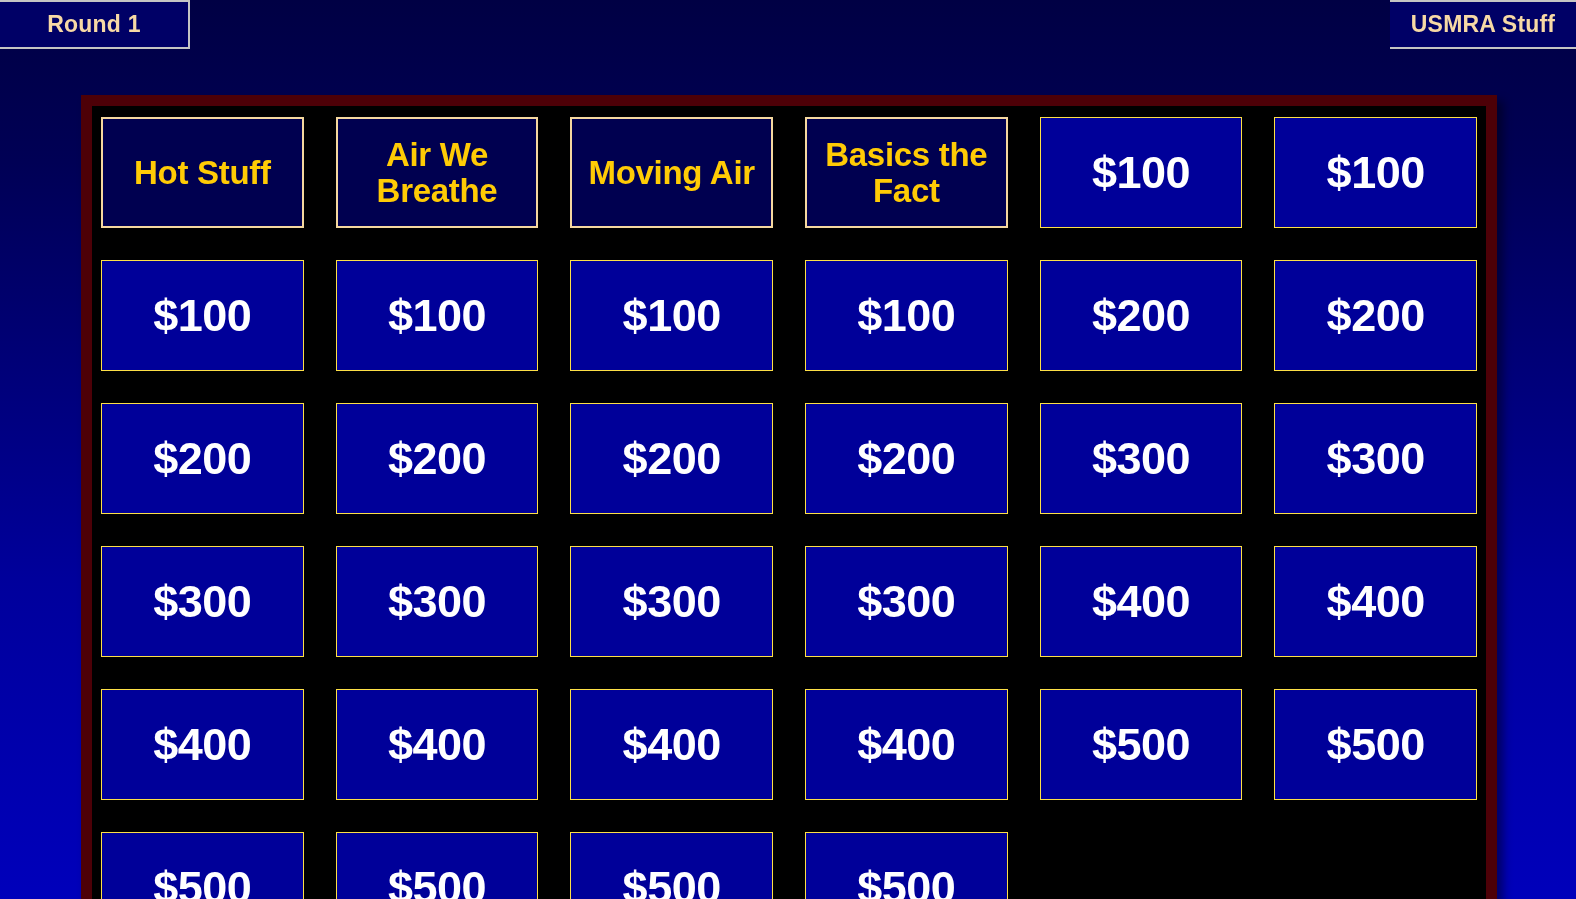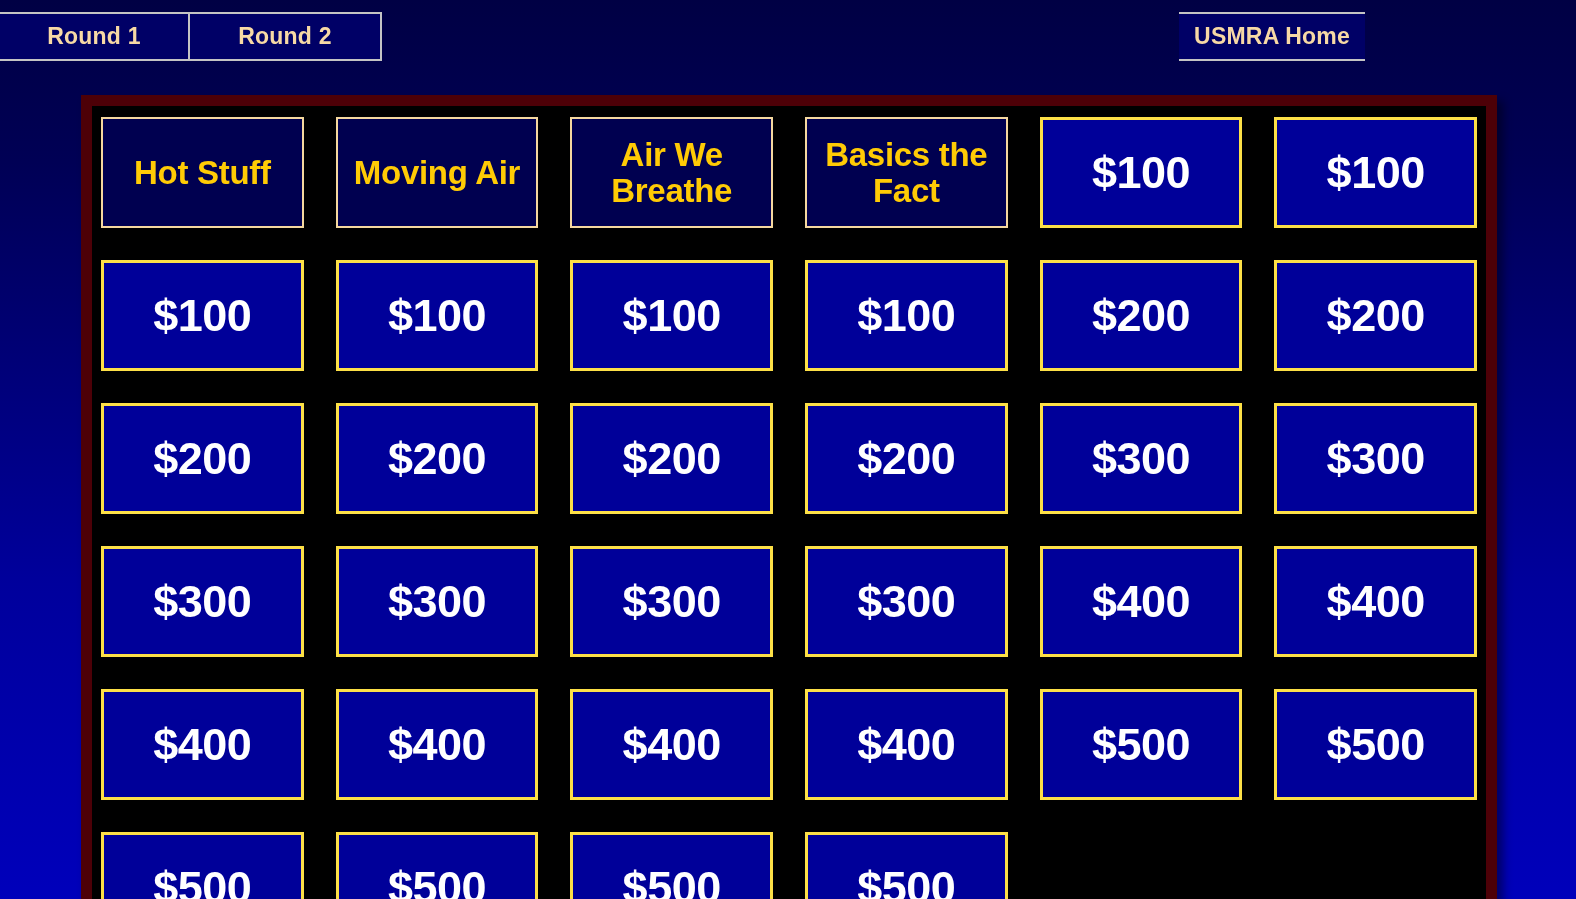--- a/index.html
+++ b/index.html
@@ -15,23 +15,22 @@
     font-family: "Liberation Sans", sans-serif;
     background: linear-gradient(to bottom, #000044 0%, #000055 18%, #000077 40%, #00009c 65%, #0000bb 100%);
     background-color: #000066;
     position: relative;
   }
 
   
   #nav-bar {
     position: absolute;
     top: 0; left: 0;
-    width: 1365px;
+    width: 1576px;
     height: 49px;
-    margin-top: 12px;
   }
 
   .nav-group {
     position: absolute;
     top: 0;
     height: 49px;
     display: flex;
   }
 
   #nav-group-left  { left: 0; }
@@ -98,55 +97,54 @@
     line-height: 1.07;
     padding: 2px 4px;
     cursor: default;
     user-select: none;
     letter-spacing: -0.3px;
   }
 
   
   .val-cell {
     background: #000099;
-    border: 3px solid #fde047;
+    border: 1px solid #fde047;
     display: flex;
     align-items: center;
     justify-content: center;
     color: #ffffff;
     font-size: 45px;
     font-weight: bold;
     cursor: pointer;
     user-select: none;
     letter-spacing: -0.5px;
   }
 </style>
 </head>
 <body>
 
 <div id="nav-bar">
 
   <div class="nav-group" id="nav-group-left">
     <a class="nav-btn round1" href="#">Round 1</a>
-    <a class="nav-btn round2" href="#">Round 2</a>
   </div>
 
   <div class="nav-group" id="nav-group-right">
-    <a class="nav-btn home" href="#">USMRA Home</a>
+    <a class="nav-btn home" href="#">USMRA Stuff</a>
   </div>
 
 </div>
 
 <div id="board-frame">
   <div id="board-inner">
     <div id="board-grid">
 
       <div class="cat-cell">Hot Stuff</div>
+      <div class="cat-cell">Air We Breathe</div>
       <div class="cat-cell">Moving Air</div>
-      <div class="cat-cell">Air We Breathe</div>
       <div class="cat-cell">Basics the Fact</div>
 
       <div class="val-cell">$100</div>
       <div class="val-cell">$100</div>
       <div class="val-cell">$100</div>
       <div class="val-cell">$100</div>
       <div class="val-cell">$100</div>
       <div class="val-cell">$100</div>
 
       <div class="val-cell">$200</div>

